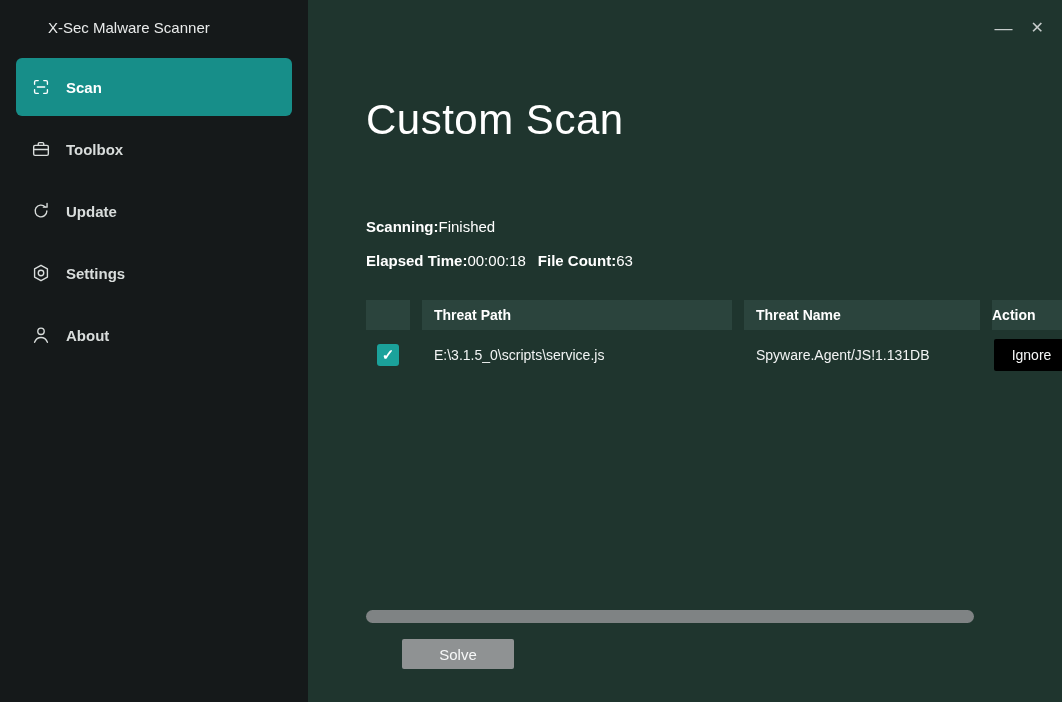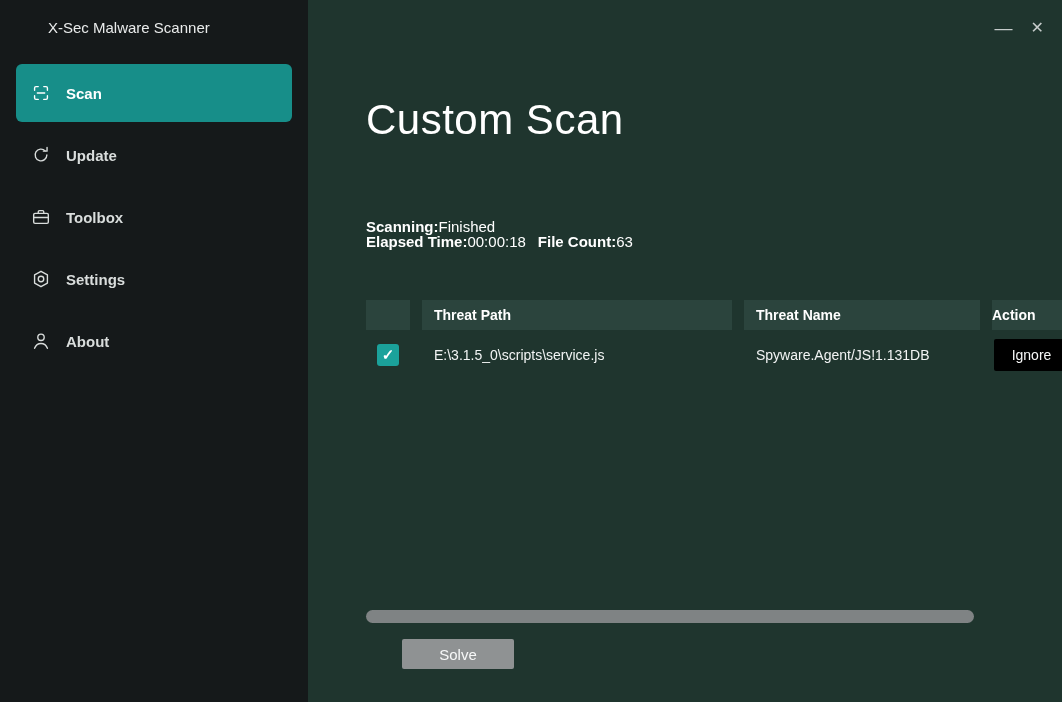--- a/index.html
+++ b/index.html
@@ -8,36 +8,36 @@
   .app { display:flex; width:1062px; height:702px; }
 
   
   .sidebar { width:308px; height:100%; background:#15191a; flex-shrink:0; }
   .sidebar-title { color:#e9ebeb; font-size:15px; padding:19px 0 22px 48px; }
   .nav-item {
     display:flex; align-items:center; gap:14px;
     height:58px; margin:0 16px 4px 16px; padding-left:14px;
     border-radius:6px; cursor:pointer; color:#d9dddc;
   }
-  .nav-item.active { background:#178e89; color:#ffffff;margin-top:6px; }
+  .nav-item.active { background:#178e89; color:#ffffff; }
   .nav-icon { width:22px; height:22px; display:flex; align-items:center; justify-content:center; }
   .nav-icon svg { width:22px; height:22px; stroke:currentColor; fill:none; stroke-width:1.5; stroke-linecap:round; stroke-linejoin:round; }
   .nav-label { font-size:15px; font-weight:700; }
 
   
   .main { position:relative; flex:1; height:100%; }
   .win-controls { position:absolute; top:18px; right:18px; display:flex; gap:18px; align-items:center; color:#c6cccb; }
   .win-btn { font-size:16px; line-height:20px; cursor:pointer; user-select:none; }
   .win-btn.min { font-size:18px; }
 
   .page-title { position:absolute; left:58px; top:96px; font-size:42px; font-weight:300; color:#ffffff; letter-spacing:.5px; }
 
   .status { position:absolute; left:58px; top:219px; color:#ffffff; font-size:15px; }
   .status-line { line-height:15px; white-space:pre; }
-  .status-line + .status-line { }
+  .status-line + .status-line { margin-top:19px; }
   .lbl { font-weight:700; }
   .val { font-weight:400; }
   .gap { display:inline-block; width:12px; }
 
   .threat-table { position:absolute; left:58px; top:300px; width:673px; }
   .thead, .trow { display:flex; column-gap:12px; }
   .thead { height:30px; }
   .th { background:#2b443d; color:#ffffff; font-size:14px; font-weight:700; line-height:30px; }
   .col-check { width:44px; flex-shrink:0; }
   .col-path  { width:310px; flex-shrink:0; padding-left:12px; }
@@ -83,36 +83,36 @@
             <path d="M9 19H6.5A1.5 1.5 0 0 1 5 17.5V15"></path>
             <path d="M8 12h8"></path>
           </svg>
         </span>
         <span class="nav-label">Scan</span>
       </div>
 
       <div class="nav-item">
         <span class="nav-icon">
           <svg viewBox="0 0 24 24">
-            <path d="M18.4 12a6.4 6.4 0 1 1-1.8-4.5"></path>
-            <path d="M18.6 3.8v4h-4"></path>
-          </svg>
-        </span>
-        <span class="nav-label">Update</span>
-      </div>
-
-      <div class="nav-item">
-        <span class="nav-icon">
-          <svg viewBox="0 0 24 24">
             <rect x="4" y="8" width="16" height="11" rx="1.5"></rect>
             <path d="M9 8V6.3A1.3 1.3 0 0 1 10.3 5h3.4A1.3 1.3 0 0 1 15 6.3V8"></path>
             <path d="M4 12.5h16"></path>
           </svg>
         </span>
         <span class="nav-label">Toolbox</span>
+      </div>
+
+      <div class="nav-item">
+        <span class="nav-icon">
+          <svg viewBox="0 0 24 24">
+            <path d="M18.4 12a6.4 6.4 0 1 1-1.8-4.5"></path>
+            <path d="M18.6 3.8v4h-4"></path>
+          </svg>
+        </span>
+        <span class="nav-label">Update</span>
       </div>
 
       <div class="nav-item">
         <span class="nav-icon">
           <svg viewBox="0 0 24 24">
             <path d="M12 3.6l7 4v8.8l-7 4-7-4V7.6z"></path>
             <circle cx="12" cy="12" r="3"></circle>
           </svg>
         </span>
         <span class="nav-label">Settings</span>

